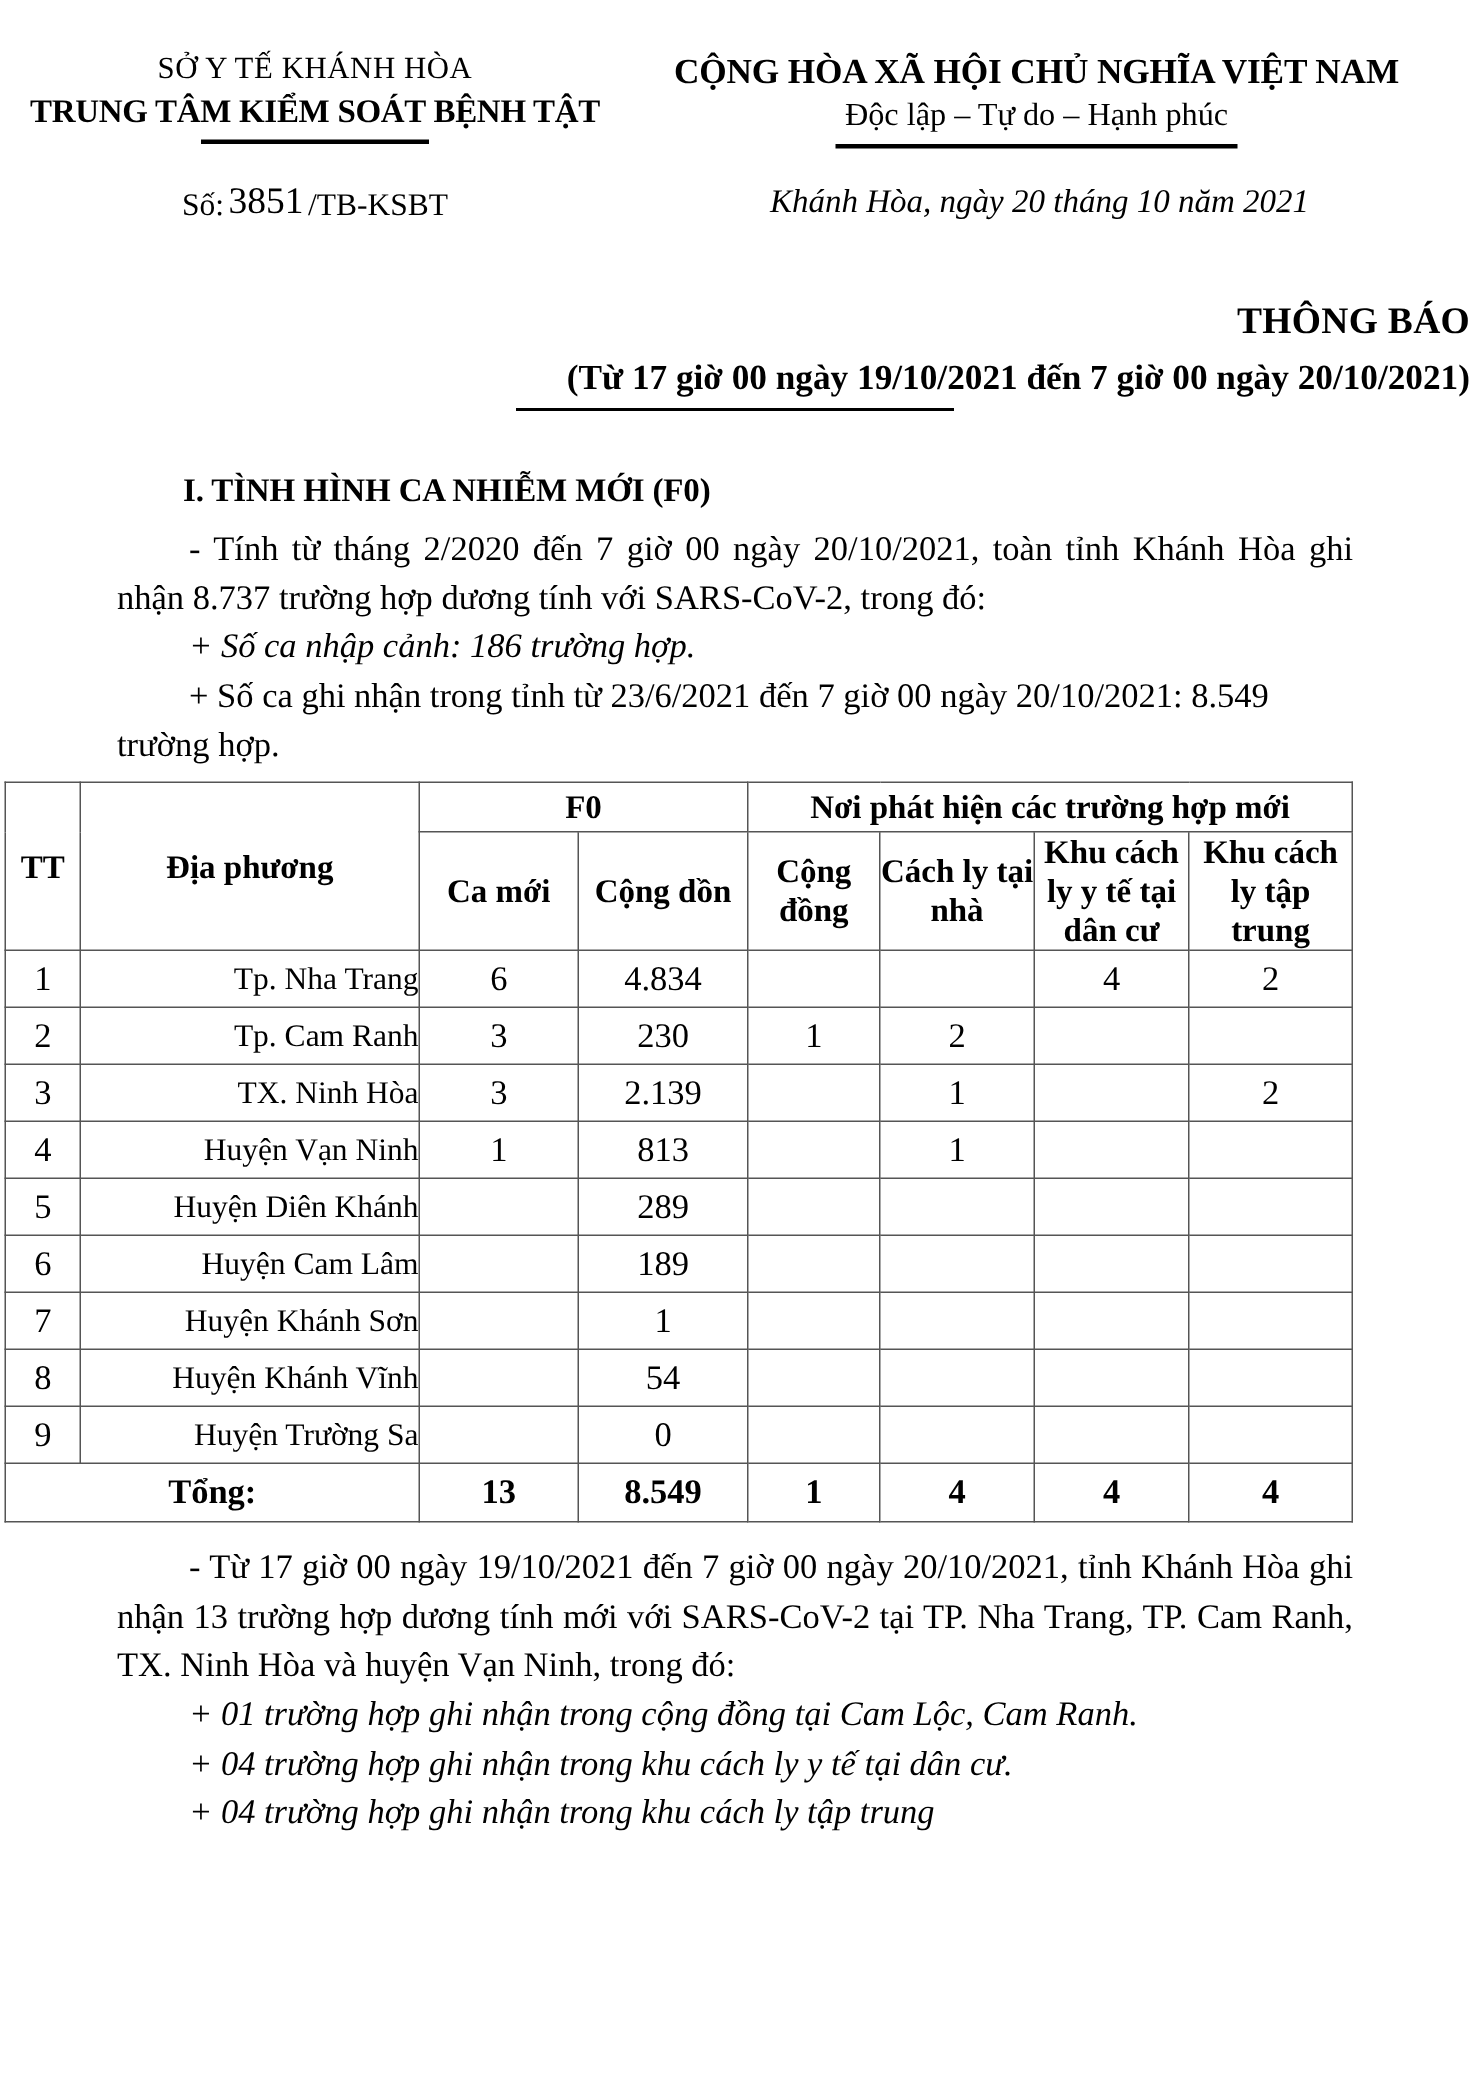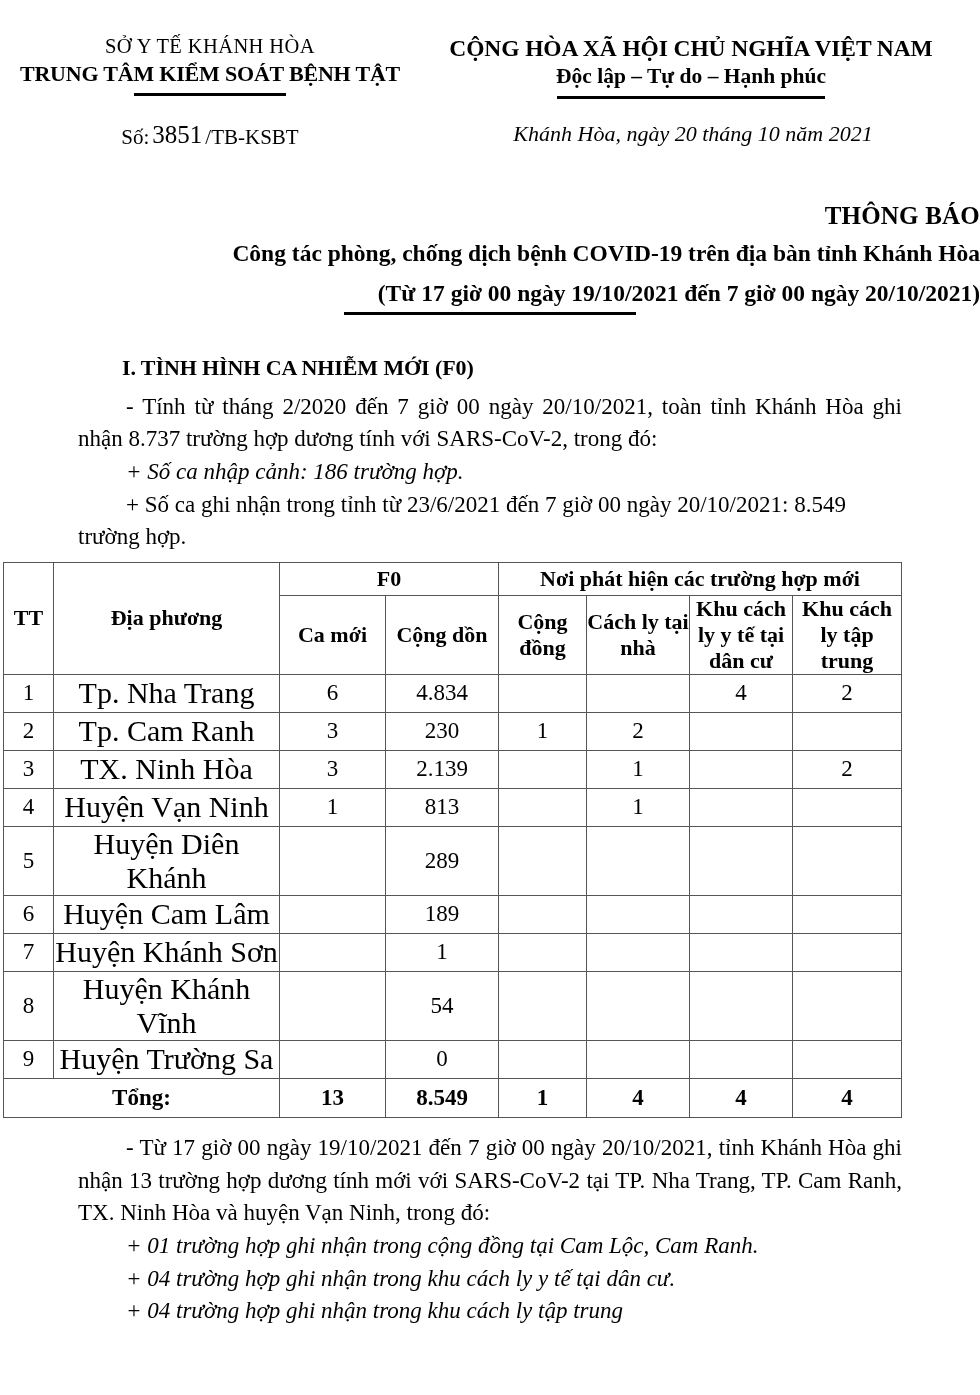--- a/index.html
+++ b/index.html
@@ -42,21 +42,21 @@
     line-height: 1.3;
     letter-spacing: -0.2px;
   }
   .nation-line-1 {
     font-weight: bold;
     font-size: 23.5px;
     line-height: 1.25;
     letter-spacing: -0.1px;
   }
   .nation-line-2 {
-    font-weight: bold;
+    font-weight: normal;
     font-size: 21.5px;
     line-height: 1.3;
   }
   .rule {
     height: 2.5px;
     background: #000;
     margin: 5px auto 0 auto;
   }
   .rule-left { width: 152px; }
   .rule-right { width: 268px; }
@@ -167,23 +167,23 @@
     font-size: 22px;
   }
   .th-group { height: 32px; }
   .th-tall { }
   td.c-idx {
     text-align: center;
     height: 37px;
     font-size: 23px;
   }
   td.c-name {
-    text-align: center;
+    text-align: right;
     padding-left: 10px;
-    font-size: 30px;
+    font-size: 21px;
     height: 37px;
     font-family: Liberation Serif, serif;
   }
   td.c-num {
     text-align: center;
     font-size: 23px;
     height: 37px;
   }
   tr.total-row td {
     font-weight: bold;
@@ -222,21 +222,20 @@
 
 <div class="sub-header">
   <div class="so-wrap">
     <span class="so-label">Số:</span><span class="so-number">3851</span><span class="so-suffix">/TB-KSBT</span>
   </div>
   <div class="date-wrap">Khánh Hòa, ngày  20  tháng 10 năm 2021</div>
 </div>
 
 <div class="title-block">
   <div class="title-main">THÔNG BÁO</div>
-  <div class="title-sub">Công tác phòng, chống dịch bệnh COVID-19 trên địa bàn tỉnh Khánh Hòa</div>
   <div class="title-sub">(Từ 17 giờ 00 ngày 19/10/2021 đến 7 giờ 00 ngày 20/10/2021)</div>
   <div class="title-underline"></div>
 </div>
 
 <div class="section-heading">I. TÌNH HÌNH CA NHIỄM MỚI (F0)</div>
 
 <div class="body-block">
   <p class="para">- Tính từ tháng 2/2020 đến 7 giờ 00 ngày 20/10/2021, toàn tỉnh Khánh Hòa ghi nhận 8.737 trường hợp dương tính với SARS-CoV-2, trong đó:</p>
   <p class="bullet">+ Số ca nhập cảnh: 186 trường hợp.</p>
   <p class="para no-just">+ Số ca ghi nhận trong tỉnh từ 23/6/2021 đến 7 giờ 00 ngày 20/10/2021: 8.549 trường hợp.</p>

